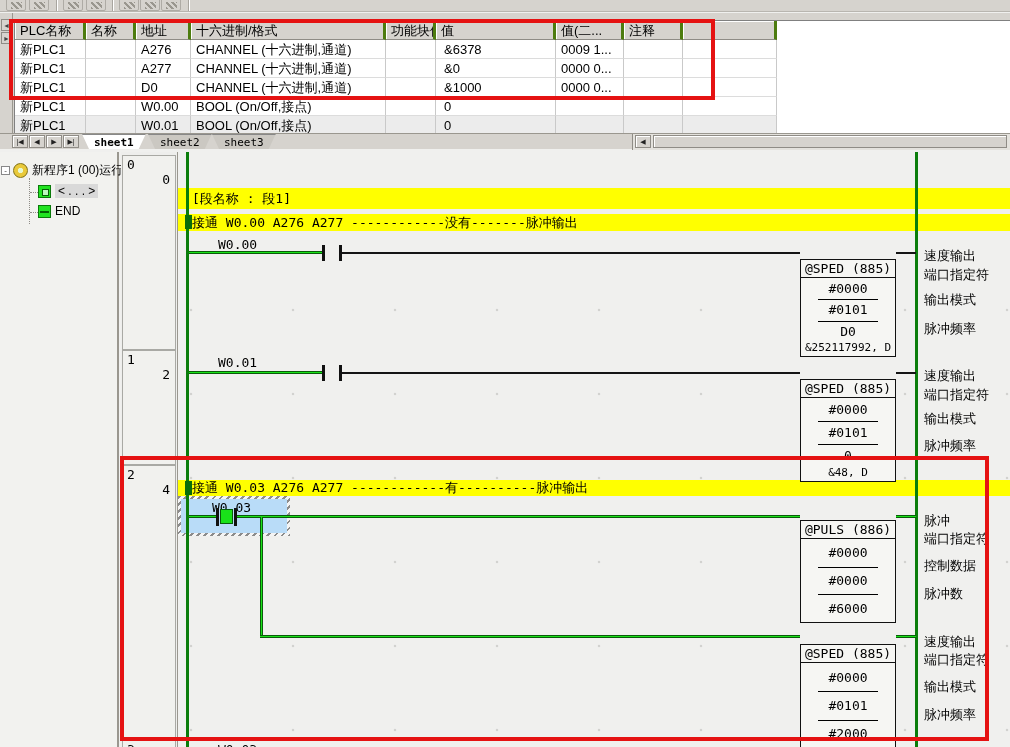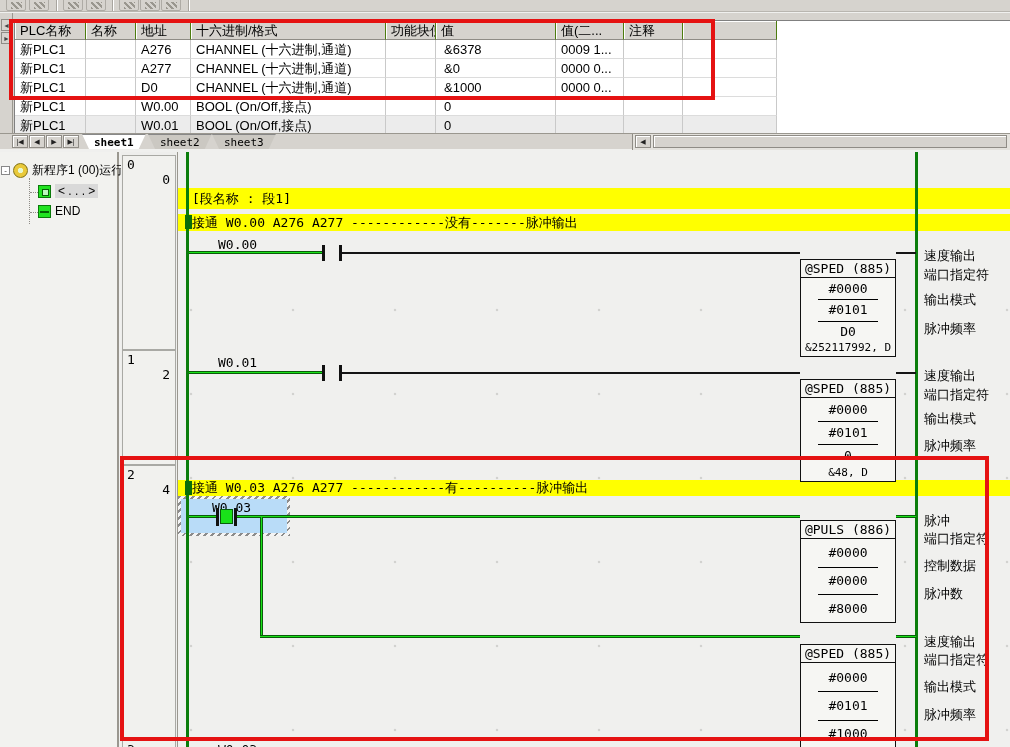--- a/index.html
+++ b/index.html
@@ -21,21 +21,21 @@
   .stripbtn { position:absolute; left:1px; width:11px; height:12px; background:#d6d3ce;
     border:1px solid #8f8c86; font-size:7px; line-height:11px; text-align:center; color:#444; }
   #wtable { position:absolute; left:14px; top:7px; width:996px; height:113px; background:#fff;
     border-top:1px solid #808080; border-left:1px solid #808080; overflow:hidden;
     font-size:13px; }
   .wrow { display:flex; height:19px; line-height:19px; }
   .wc { flex:none; padding-left:5px; overflow:hidden; white-space:nowrap;
     border-right:1px solid #c9c9c9; border-bottom:1px solid #dcdcdc; }
   .c0{width:71px}.c1{width:50px}.c2{width:55px}.c3{width:195px}.c4{width:50px}
   .c5{width:120px}.c6{width:68px}.c7{width:59px}.c8{width:94px;border-right:1px solid #c9c9c9}
-  .whead .wc { background:#d6d3ce; border-right:1px solid #4d7c0f; border-bottom:1px solid #8f8c86;
+  .whead .wc { background:#d6d3ce; border-right:3px solid #4d7c0f; border-bottom:1px solid #8f8c86;
     box-shadow:inset 1px 1px 0 #fff; }
   .wrow.alt .wc { background:#ececec; }
   .wc.num { padding-left:8px; }
 
   
   #tabbar { position:absolute; left:0; top:133px; width:1010px; height:16px; background:#d6d3ce;
     border-top:1px solid #9a978f; }
   .navb { position:absolute; top:1px; width:16px; height:13px; background:#d6d3ce;
     border:1px solid #8f8c86; box-shadow:inset 1px 1px 0 #fff;
     font-size:7px; line-height:12px; text-align:center; color:#222; }
@@ -331,33 +331,33 @@
     <div class="gwire" style="left:59px; top:363px; width:563px"></div>
     <div class="gwire" style="left:718px; top:363px; width:20px"></div>
     <div class="gwire-v" style="left:82px; top:365px; height:120px"></div>
     <div class="gwire" style="left:82px; top:483px; width:540px"></div>
     <div class="gwire" style="left:718px; top:483px; width:20px"></div>
 
     <div class="fb" style="top:356px; height:103px">
       <div class="fb-title">@PULS (886)</div>
       <div class="fb-op">#0000</div>
       <div class="fb-op ol">#0000</div>
-      <div class="fb-op ol">#8000</div>
+      <div class="fb-op ol">#6000</div>
 
     </div>
     <div class="oplabel" style="top:360px">脉冲</div>
     <div class="oplabel" style="top:378px">端口指定符</div>
     <div class="oplabel" style="top:405px">控制数据</div>
     <div class="oplabel" style="top:433px">脉冲数</div>
 
     <div class="fb" style="top:480px; height:105px">
       <div class="fb-title">@SPED (885)</div>
       <div class="fb-op">#0000</div>
       <div class="fb-op ol">#0101</div>
-      <div class="fb-op ol">#1000</div>
+      <div class="fb-op ol">#2000</div>
 
     </div>
     <div class="oplabel" style="top:481px">速度输出</div>
     <div class="oplabel" style="top:499px">端口指定符</div>
     <div class="oplabel" style="top:526px">输出模式</div>
     <div class="oplabel" style="top:554px">脉冲频率</div>
 
     <div class="partialtext" style="left:40px; top:590px; height:5px; width:60px">W0.03</div>
   </div>
 </div>

